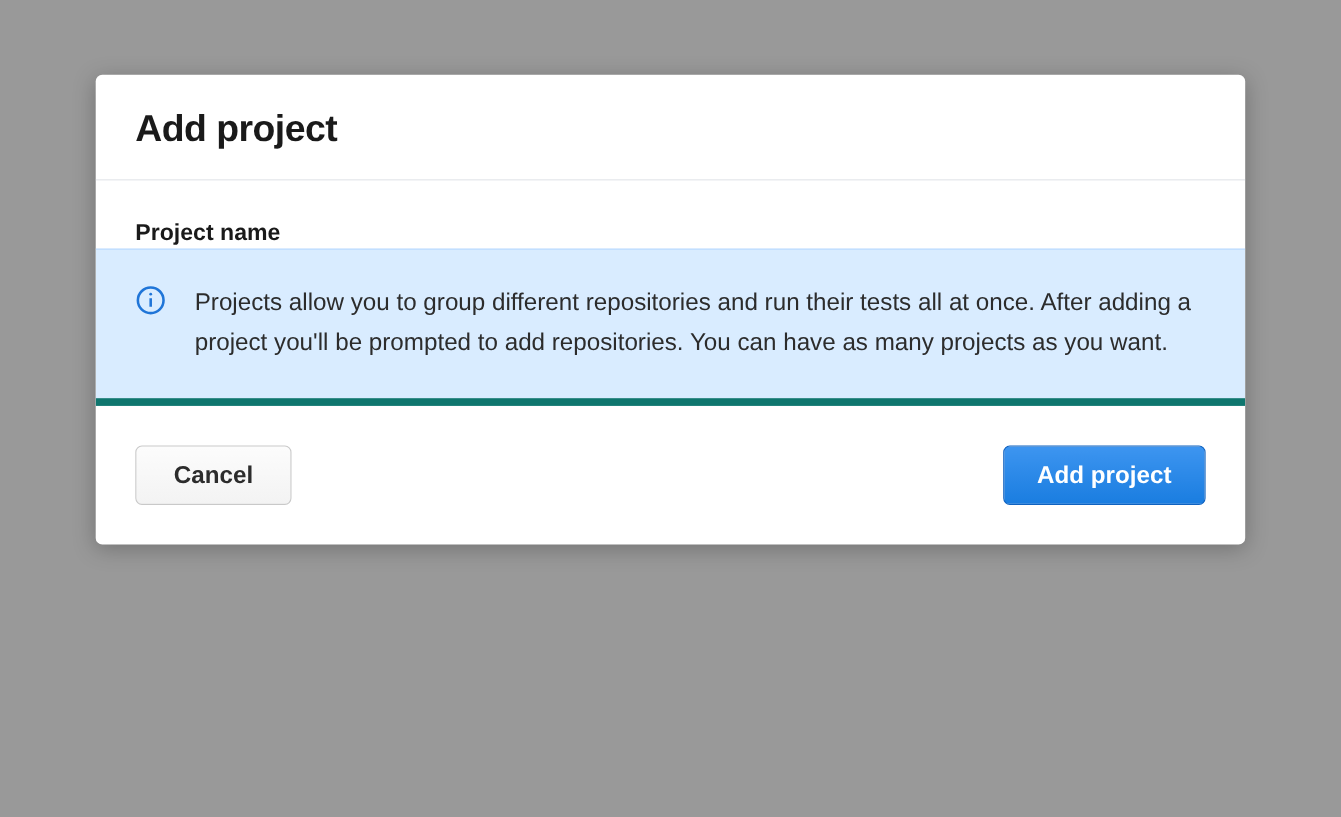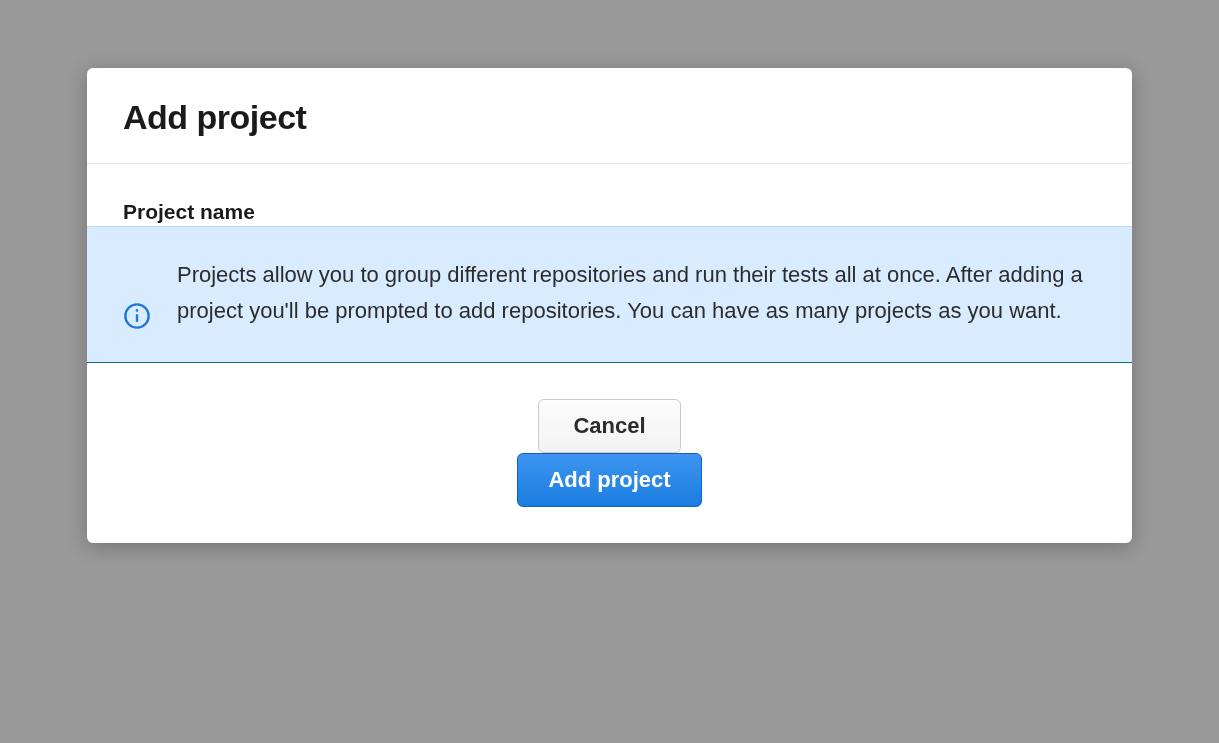--- a/index.html
+++ b/index.html
@@ -52,24 +52,24 @@
       font-size: 21px;
       padding: 0 18px;
       color: #1a1a1a;
       outline: none;
       font-family: inherit;
       background: #ffffff;
     }
     .info-banner {
       background: #d9ecff;
       border-top: 1px solid #b8daff;
-      border-bottom: 1px solid #0f766e;
+      border-bottom: 7px solid #0f766e;
       padding: 30px 36px 32px 36px;
       display: flex;
-      align-items: flex-end;
+      align-items: flex-start;
       gap: 26px;
     }
     .info-icon {
       flex-shrink: 0;
       width: 28px;
       height: 28px;
       margin-top: 2px;
     }
     .info-icon svg {
       width: 28px;
@@ -78,21 +78,20 @@
     .info-text {
       font-size: 22px;
       line-height: 1.65;
       color: #2c2c2c;
     }
     .dialog-footer {
       padding: 36px;
       display: flex;
       justify-content: space-between;
       align-items: center;
-      flex-direction: column;
     }
     .btn {
       font-family: inherit;
       font-size: 22px;
       font-weight: 600;
       border-radius: 6px;
       cursor: pointer;
       padding: 14px 30px;
       border: none;
     }

